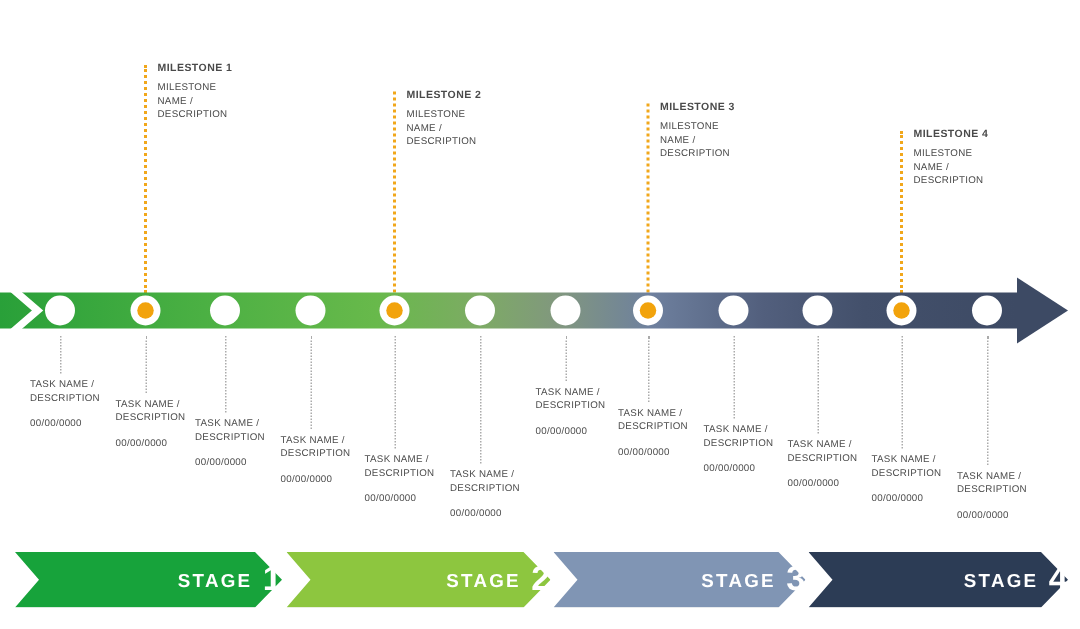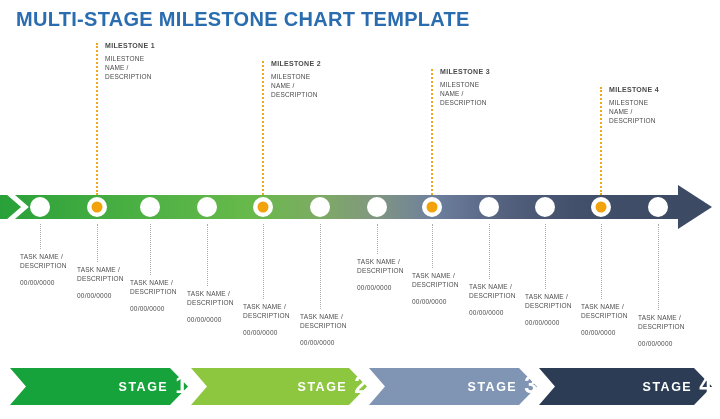--- a/index.html
+++ b/index.html
@@ -33,21 +33,20 @@
     filter: drop-shadow(0 3px 2px rgba(110,110,110,0.45));
   }
   .stage-word { font-size:12.5px; font-weight:bold; letter-spacing:1.5px; padding-left:10px; }
   .stage-num  { font-size:23px; font-weight:bold; transform:translateY(-1px); }
 </style>
 </head>
 <body>
 
 <div class="canvas">
 
-  <div class="page-title">MULTI-STAGE MILESTONE CHART TEMPLATE</div>
 
   <div class="m-line" style="left:96px;  top:43px; height:152px;"></div>
   <div class="m-line" style="left:262px; top:61px; height:134px;"></div>
   <div class="m-line" style="left:431px; top:69px; height:126px;"></div>
   <div class="m-line" style="left:600px; top:87px; height:108px;"></div>
 
   <div class="m-label" style="left:105px; top:42px;">
     <div class="m-title">MILESTONE 1</div>
     <div class="m-desc">MILESTONE NAME / DESCRIPTION</div>
   </div>

